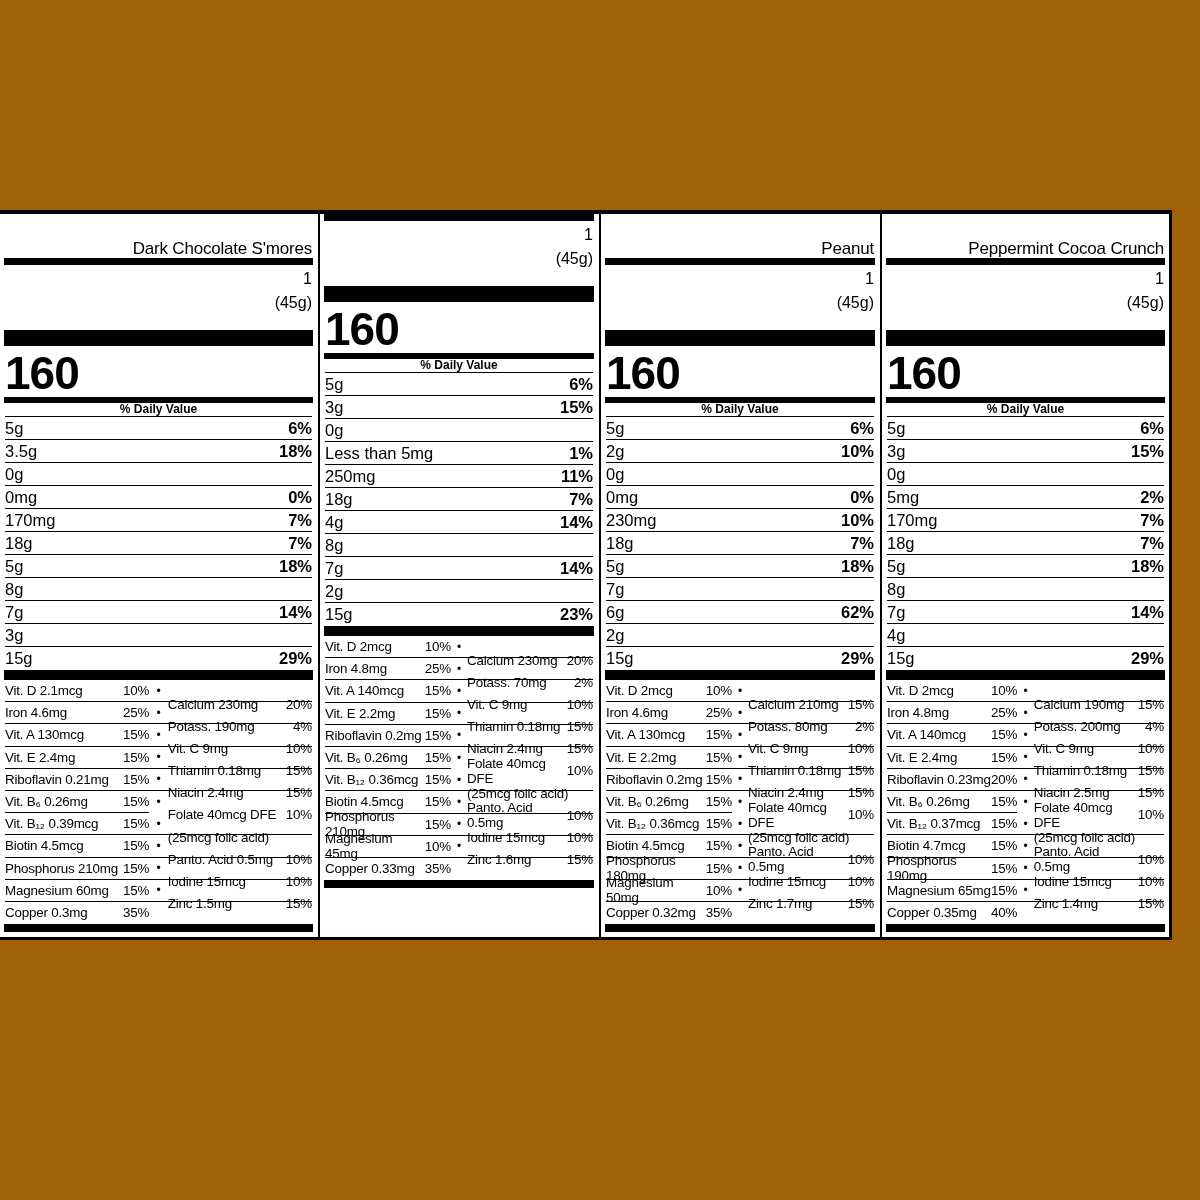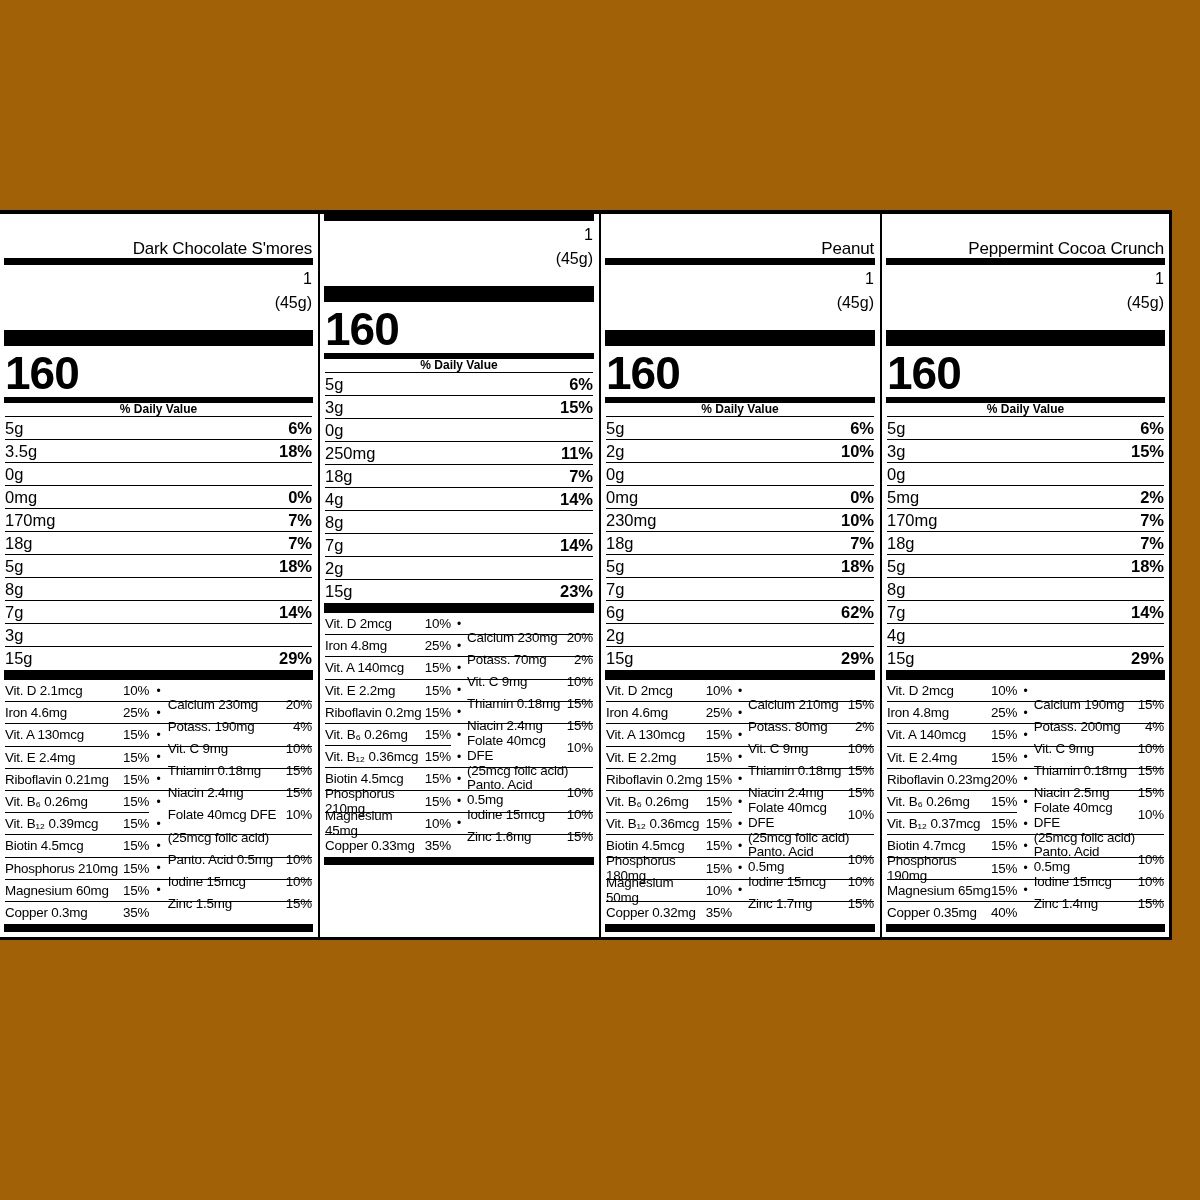--- a/index.html
+++ b/index.html
@@ -267,20 +267,24 @@
             <div>
               <span class="amt">3g</span>
               <span class="dv">15%</span>
             </div>
 
             <div>
               <span class="amt">0g</span>
               <span class="dv"></span>
             </div>
 
+            <div>
+              <span class="amt">Less than 5mg</span>
+              <span class="dv">1%</span>
+            </div>
 
             <div>
               <span class="amt">250mg</span>
               <span class="dv">11%</span>
             </div>
 
             <div>
               <span class="amt">18g</span>
               <span class="dv">7%</span>
             </div>

